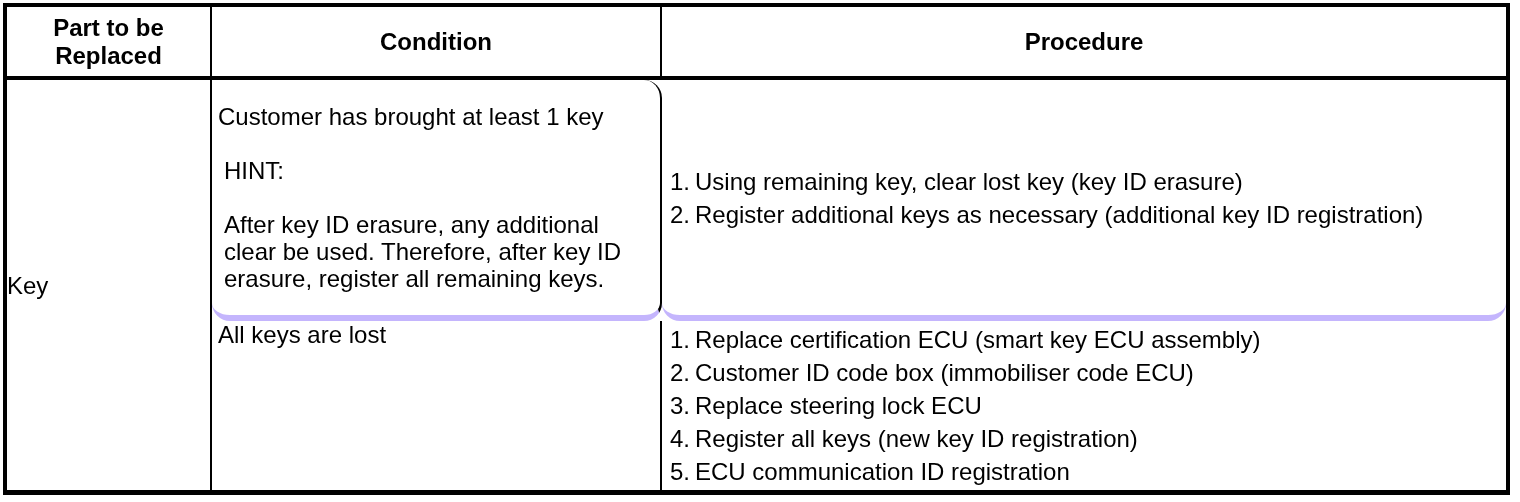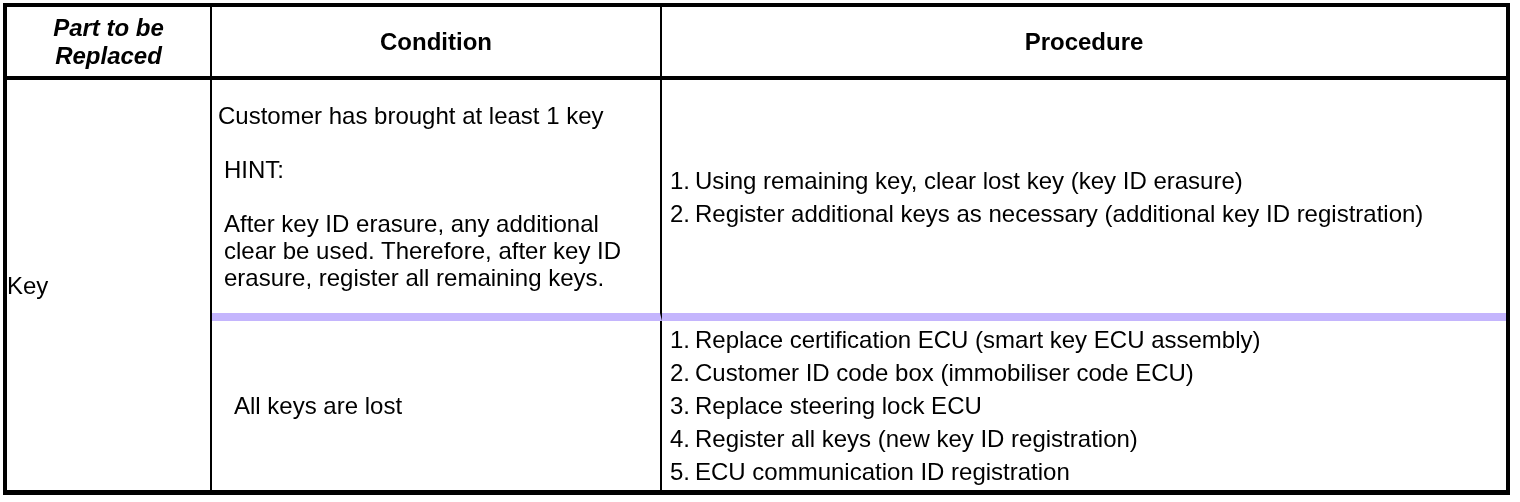--- a/index.html
+++ b/index.html
@@ -37,24 +37,24 @@
   
   .hcell {
     border-bottom: 4px solid #000;
     font-weight: bold;
     display: flex;
     align-items: center;
     justify-content: center;
     text-align: center;
     line-height: 28px;
   }
-  .hcell .wrap-narrow { max-width: 140px; font-style: italic; }
+  .hcell .wrap-narrow { max-width: 140px; }
 
   .bR { border-right: 2px solid #000; }
-  .bB { border-bottom: 8px solid #c4b5fd; }
+  .bB { border-bottom: 6px solid #c4b5fd; border-radius: 18px; }
 
   .part-cell {
     grid-column: 1;
     grid-row: 2 / 4;
     display: flex;
     align-items: center;
   }
 
   .cond1 {
     grid-column: 2;
@@ -72,22 +72,21 @@
     display: flex;
     flex-direction: column;
     justify-content: center;
     padding-left: 8px;
   }
 
   .cond2 {
     grid-column: 2;
     grid-row: 3;
     display: flex;
-    align-items: center;
-    padding-left: 22px;
+    padding-left: 6px;
   }
 
   .proc2 {
     grid-column: 3;
     grid-row: 3;
     display: flex;
     flex-direction: column;
     justify-content: center;
     padding-left: 8px;
   }

